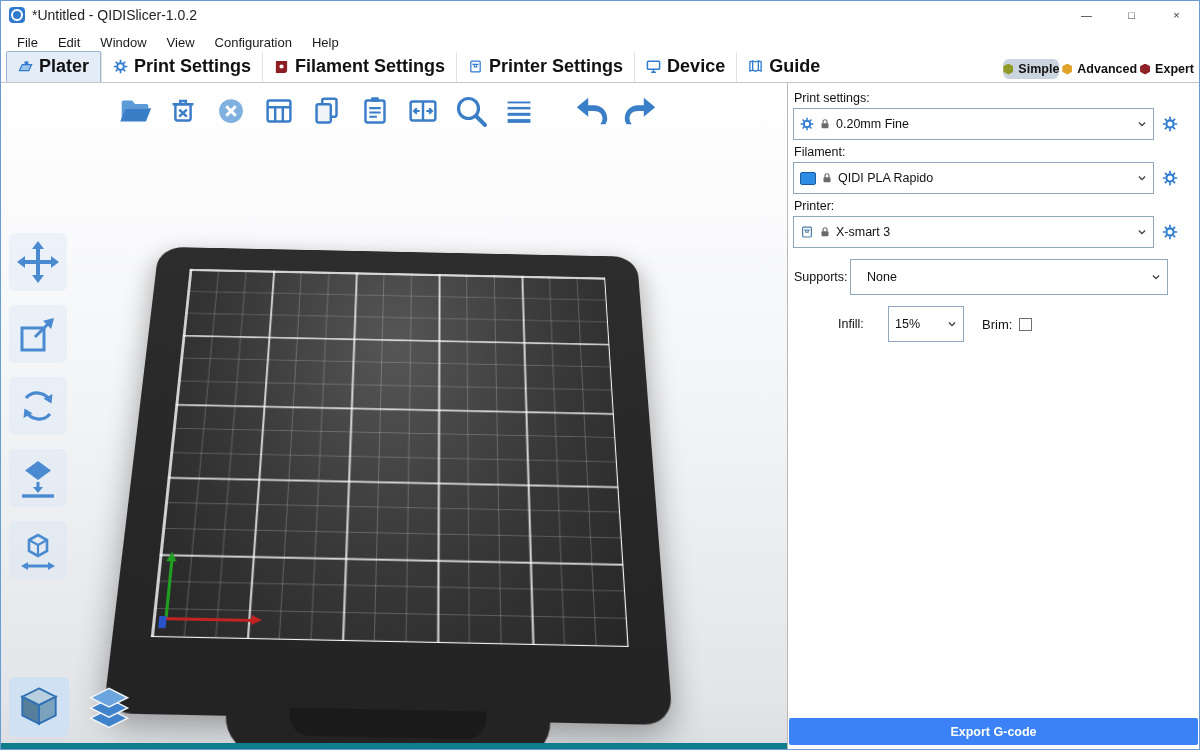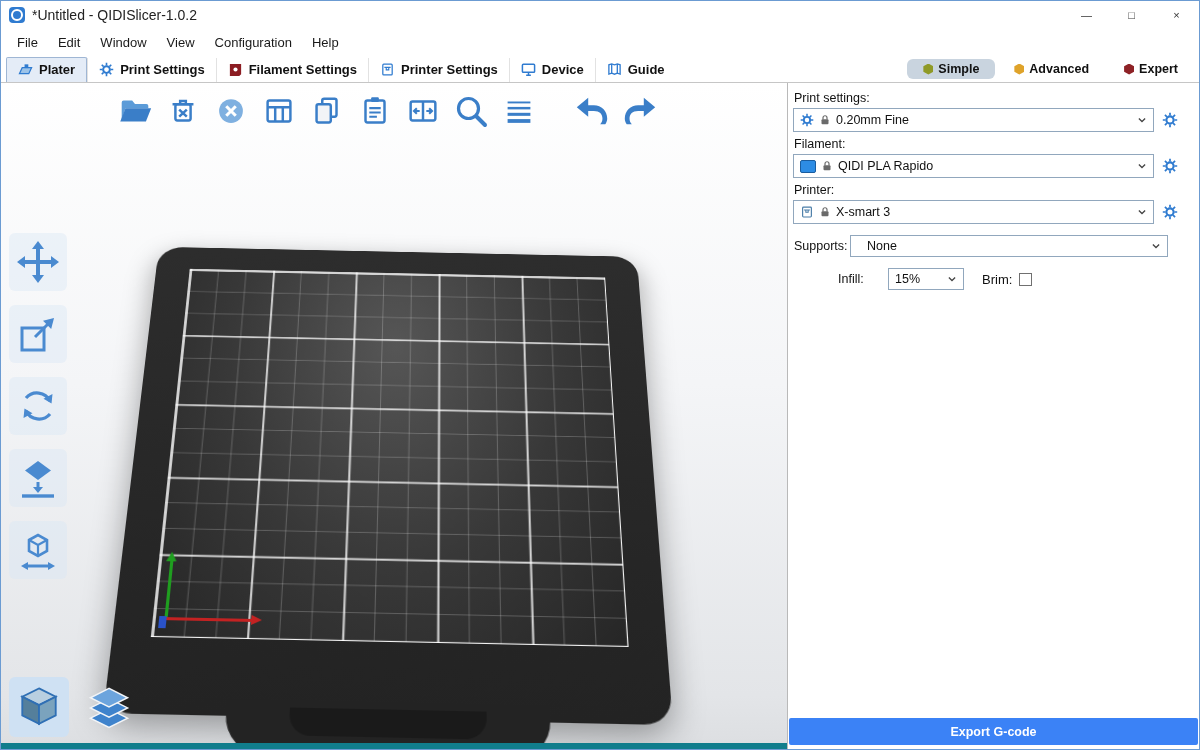--- a/index.html
+++ b/index.html
@@ -13,25 +13,25 @@
   .title-text { font-size:14px; color:#222; }
   .win-controls { margin-left:auto; display:flex; height:28px; }
   .wc { width:45px; height:28px; display:flex; align-items:center; justify-content:center; font-size:11px; color:#333; cursor:default; }
 
   
   .menubar { height:26px; display:flex; align-items:center; padding-left:6px; background:#fff; flex:0 0 auto; }
   .menu-item { padding:0 10px; font-size:13px; color:#1a1a1a; }
 
   
   .tabbar { height:28px; display:flex; align-items:flex-end; padding:0 5px; border-bottom:1px solid #c6c6c6; background:#fff; flex:0 0 auto; }
-  .tab { display:flex; align-items:center; gap:6px; padding:4px 11px 5px; font-size:13px; font-weight:700; color:#111; }
+  .tab { display:flex; align-items:center; gap:6px; padding:4px 11px 5px; font-size:18px; font-weight:700; color:#111; }
   .tab + .tab { border-left:1px solid #e2e2e2; }
   .tab.active { background:#e4ecf7; border:1px solid #9fb6d4; border-bottom:none; border-radius:2px 2px 0 0; }
   .modes { margin-left:auto; display:flex; align-items:center; gap:3px; padding-bottom:3px; }
-  .mode { display:flex; align-items:center; gap:5px; padding:3px 16px; font-size:12.5px; font-weight:700; border-radius:6px; color:#111; }
+  .mode { display:flex; align-items:center; gap:5px; padding:3px 0; font-size:12.5px; font-weight:700; border-radius:6px; color:#111; }
   .mode.active { background:#c9d4df; }
   .hex { width:10px; height:11px; clip-path:polygon(50% 0,100% 25%,100% 75%,50% 100%,0 75%,0 25%); display:inline-block; }
 
   
   .main { flex:1; display:flex; min-height:0; }
   .viewport { position:relative; width:786px; flex:0 0 786px; overflow:hidden;
     background:linear-gradient(180deg,#ffffff 0%,#f4f5f7 45%,#e3e5e8 92%,#dcdee1 100%); }
   .bed-strip { position:absolute; left:0; right:0; bottom:0; height:6px; }
 
   
@@ -67,29 +67,29 @@
   .axis-y { position:absolute; left:10px; bottom:16px; width:3px; height:66px; background:#1f9e1f; }
   .axis-y::after { content:""; position:absolute; left:-4px; top:-9px; border:5.5px solid transparent; border-bottom:10px solid #1f9e1f; }
   .axis-x { position:absolute; left:10px; bottom:16px; width:88px; height:3px; background:#c42222; }
   .axis-x::after { content:""; position:absolute; right:-9px; top:-4px; border:5.5px solid transparent; border-left:10px solid #c42222; }
   .axis-z { position:absolute; left:5px; bottom:8px; width:7px; height:12px; background:#2a52c8; }
 
   
   .sidebar { flex:1; border-left:1px solid #b9b9b9; position:relative; padding:6px 19px 0 5px; background:#fff; }
   .sb-label { font-size:12.5px; color:#111; margin:2px 0 3px 1px; }
   .sb-row { display:flex; align-items:center; gap:7px; margin-bottom:5px; padding-right:1px; }
-  .combo { flex:1; height:24px; border:1px solid #91a7bd; background:#fff; display:flex; align-items:center; gap:5px; padding:0 6px; }
+  .combo { flex:1; height:32px; border:1px solid #91a7bd; background:#fff; display:flex; align-items:center; gap:5px; padding:0 6px; }
   .combo-text { font-size:12.5px; color:#111; flex:1; white-space:nowrap; overflow:hidden; }
   .chev { width:10px; height:10px; color:#444; flex:0 0 auto; }
   .ci { flex:0 0 auto; }
   .swatch { width:16px; height:13px; border:1px solid #1a5c9e; border-radius:2px; flex:0 0 auto; }
   .gear-btn { width:18px; height:18px; border:none; background:transparent; padding:0; color:#2f7bd0; flex:0 0 auto; display:flex; align-items:center; justify-content:center; }
   .sb-inline { display:flex; align-items:center; margin:11px 0 0 1px; }
   .lbl-supports { width:56px; font-size:12.5px; color:#111; }
-  .combo.small { height:22px; }
+  .combo.small { height:36px; }
   .combo.supports { margin-right:12px; padding-left:16px; }
   .lbl-infill { width:32px; font-size:12.5px; color:#111;margin-left:44px; }
   .combo.infill { flex:0 0 76px; margin-left:18px; }
   .lbl-brim { margin-left:18px; font-size:13px; color:#111; }
   .checkbox { width:13px; height:13px; border:1px solid #707070; background:#fff; margin-left:7px; display:inline-block; }
   .export-btn { position:absolute; left:1px; right:1px; bottom:4px; height:27px; border:none; border-radius:2px; color:#fff; font-weight:700; font-size:12.5px; font-family:inherit; }
 
   svg { display:block; }
   .hidden-defs { position:absolute; width:0; height:0; overflow:hidden; }
 </style>

